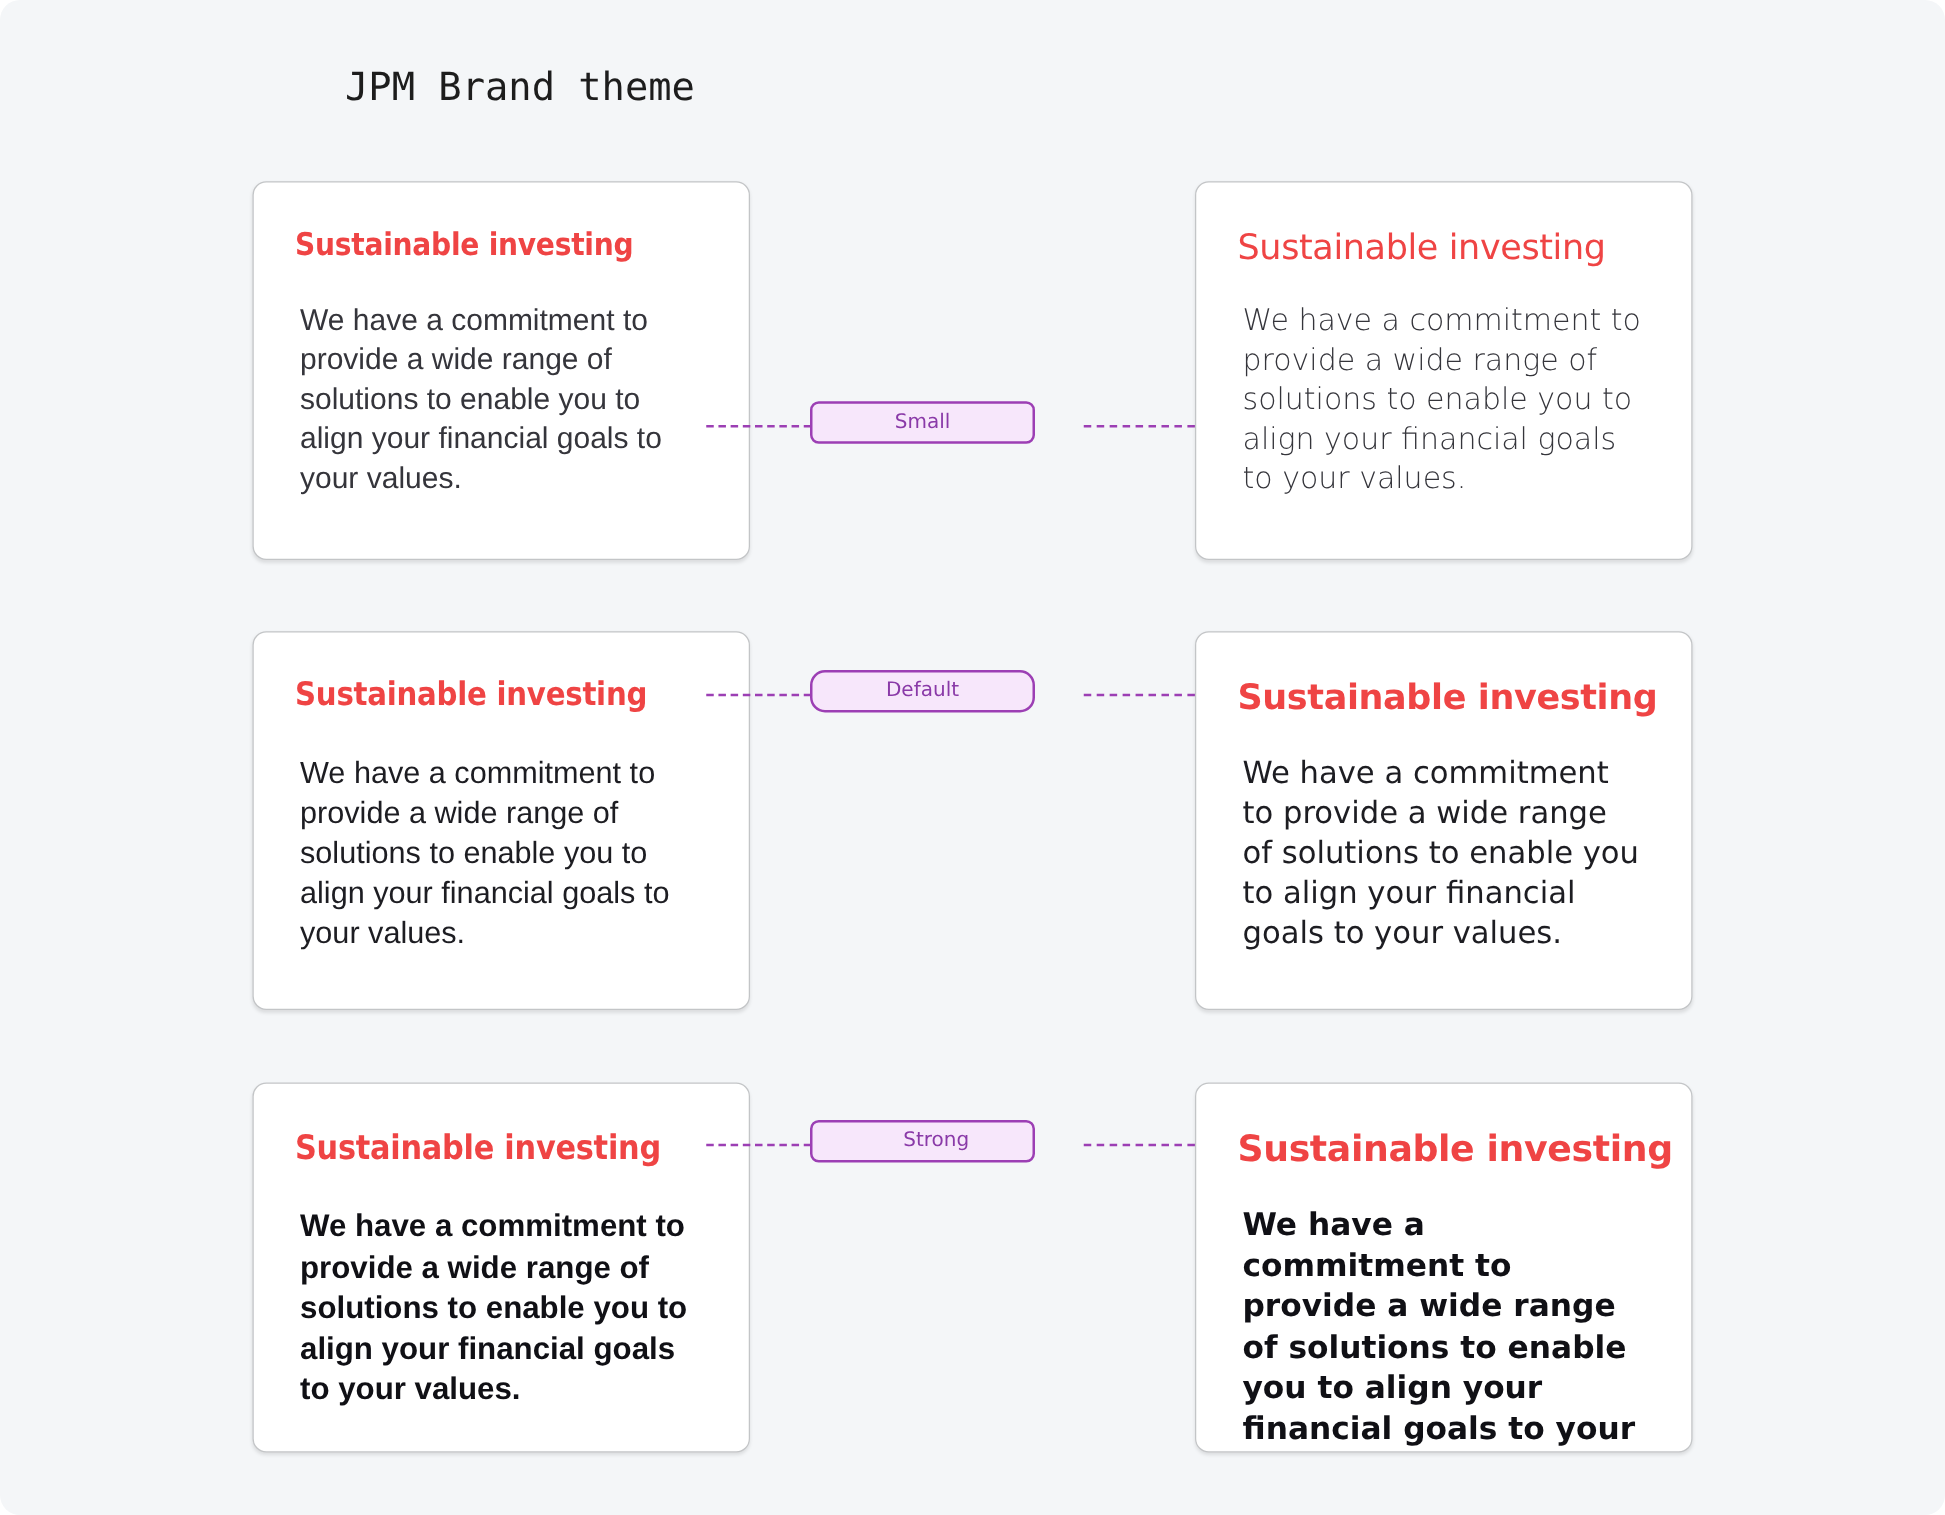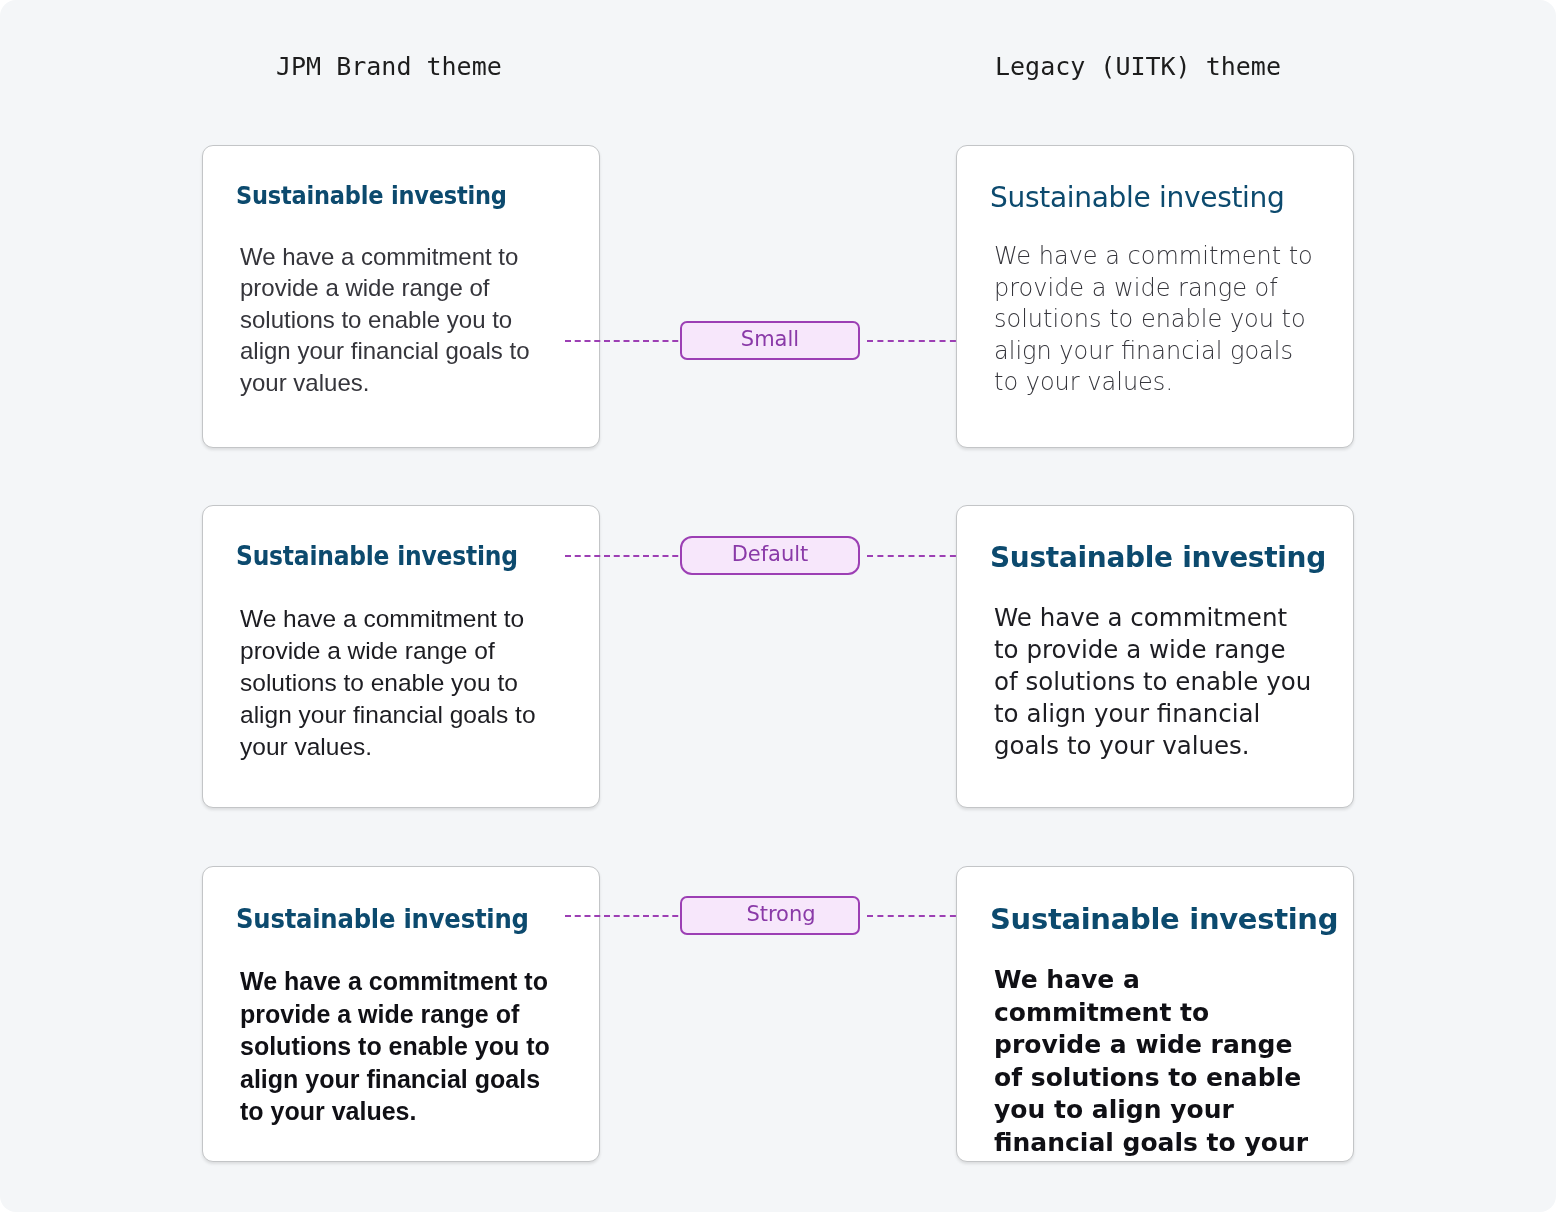--- a/index.html
+++ b/index.html
@@ -22,21 +22,21 @@
     border-radius: 16px;
     box-sizing: border-box;
     overflow: hidden;
   }
 
   
   .col-header {
     position: absolute;
     top: 52px;
     font-family: "DejaVu Sans Mono", "Liberation Mono", monospace;
-    font-size: 25px;
+    font-size: 31px;
     font-weight: 400;
     color: #1d1d1d;
     letter-spacing: 0px;
     white-space: nowrap;
   }
   #header-left  { left: 276px; }
   #header-right { left: 995px; }
 
   
   .row {
@@ -63,21 +63,21 @@
   .card.left  { left: 202px;  width: 398px; }
   .card.right { left: 956px;  width: 398px; }
 
   #row-0 .card { height: 303px; }
   #row-1 .card { height: 303px; }
   #row-2 .card { height: 296px; }
 
   .card-title {
     margin: 0;
     padding: 0;
-    color: #0c4a6e;
+    color: #ef4444;
     line-height: 1.15;
     white-space: nowrap;
   }
   .card-body {
     margin: 4px;
     padding: 0;
     color: #2d2d33;
     width: 320px;
   }
 
@@ -123,48 +123,47 @@
   .connector.seg-left  { left: 565px; width: 123px; }
   .connector.seg-right { left: 867px; width: 120px; }
 
   #row-0 .connector { top: 195px; }
   #row-1 .connector { top: 50px; }
   #row-2 .connector { top: 49px; }
 
   
   .badge {
     position: absolute;
-    left: 680px;
+    left: 648px;
     width: 180px;
     box-sizing: border-box;
     background: #f7e7fb;
     border: 2px solid #9c3fb4;
     border-radius: 7px;
     color: #8a3aa8;
     font-family: "DejaVu Sans", "Liberation Sans", sans-serif;
-    font-size: 21px;
+    font-size: 16px;
     font-weight: 400;
     text-align: center;
     padding: 6px 0 8px;
     line-height: 1.0;
   }
   #row-0 .badge { top: 176px; }
   #row-1 .badge { top: 31px; border-radius: 12px; }
   #row-2 .badge { top: 30px; padding-left: 22px; }
 
   
   #row-0 .badge { top: 176px; }
 </style>
 </head>
 <body>
 
 <div id="page">
 
   <div class="col-header" id="header-left">JPM Brand theme</div>
-  <div class="col-header" id="header-right">Legacy (UITK) theme</div>
 
   <div class="row" id="row-0">
 
     <div class="card left">
       <div class="card-title">Sustainable investing</div>
       <div class="card-body">We have a commitment to provide a wide range of solutions to enable you to align your financial goals to your values.</div>
     </div>
 
     <div class="connector seg-left"></div>
     <div class="badge">Small</div>

